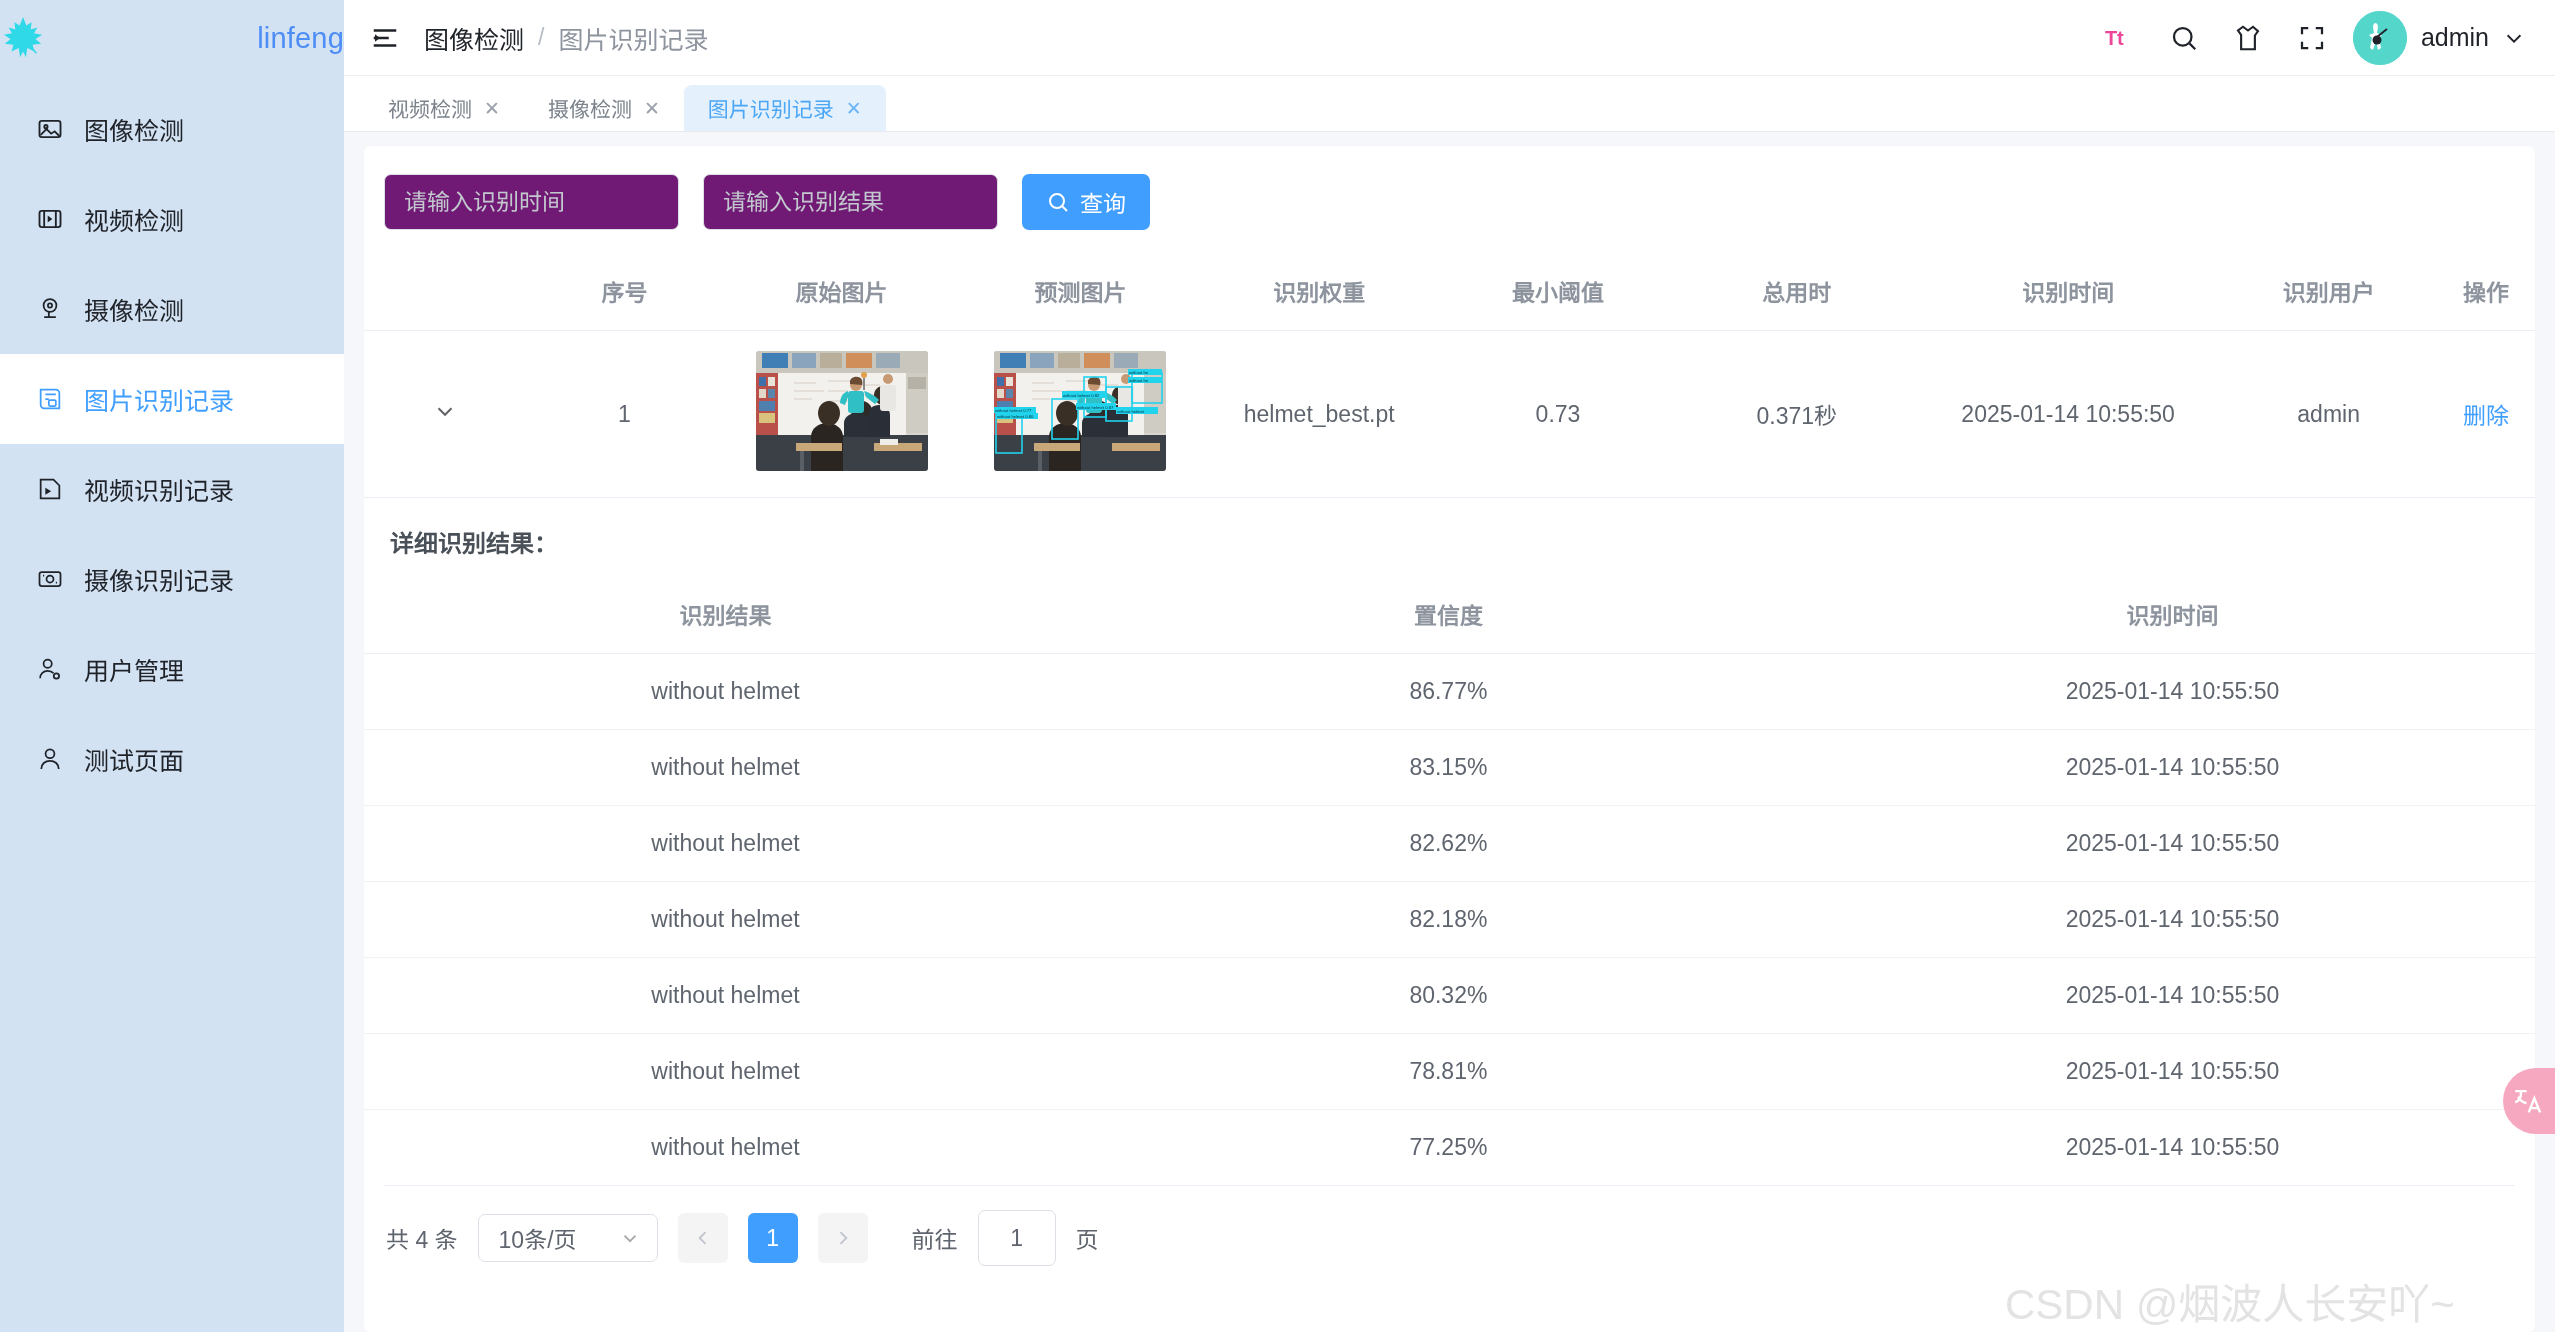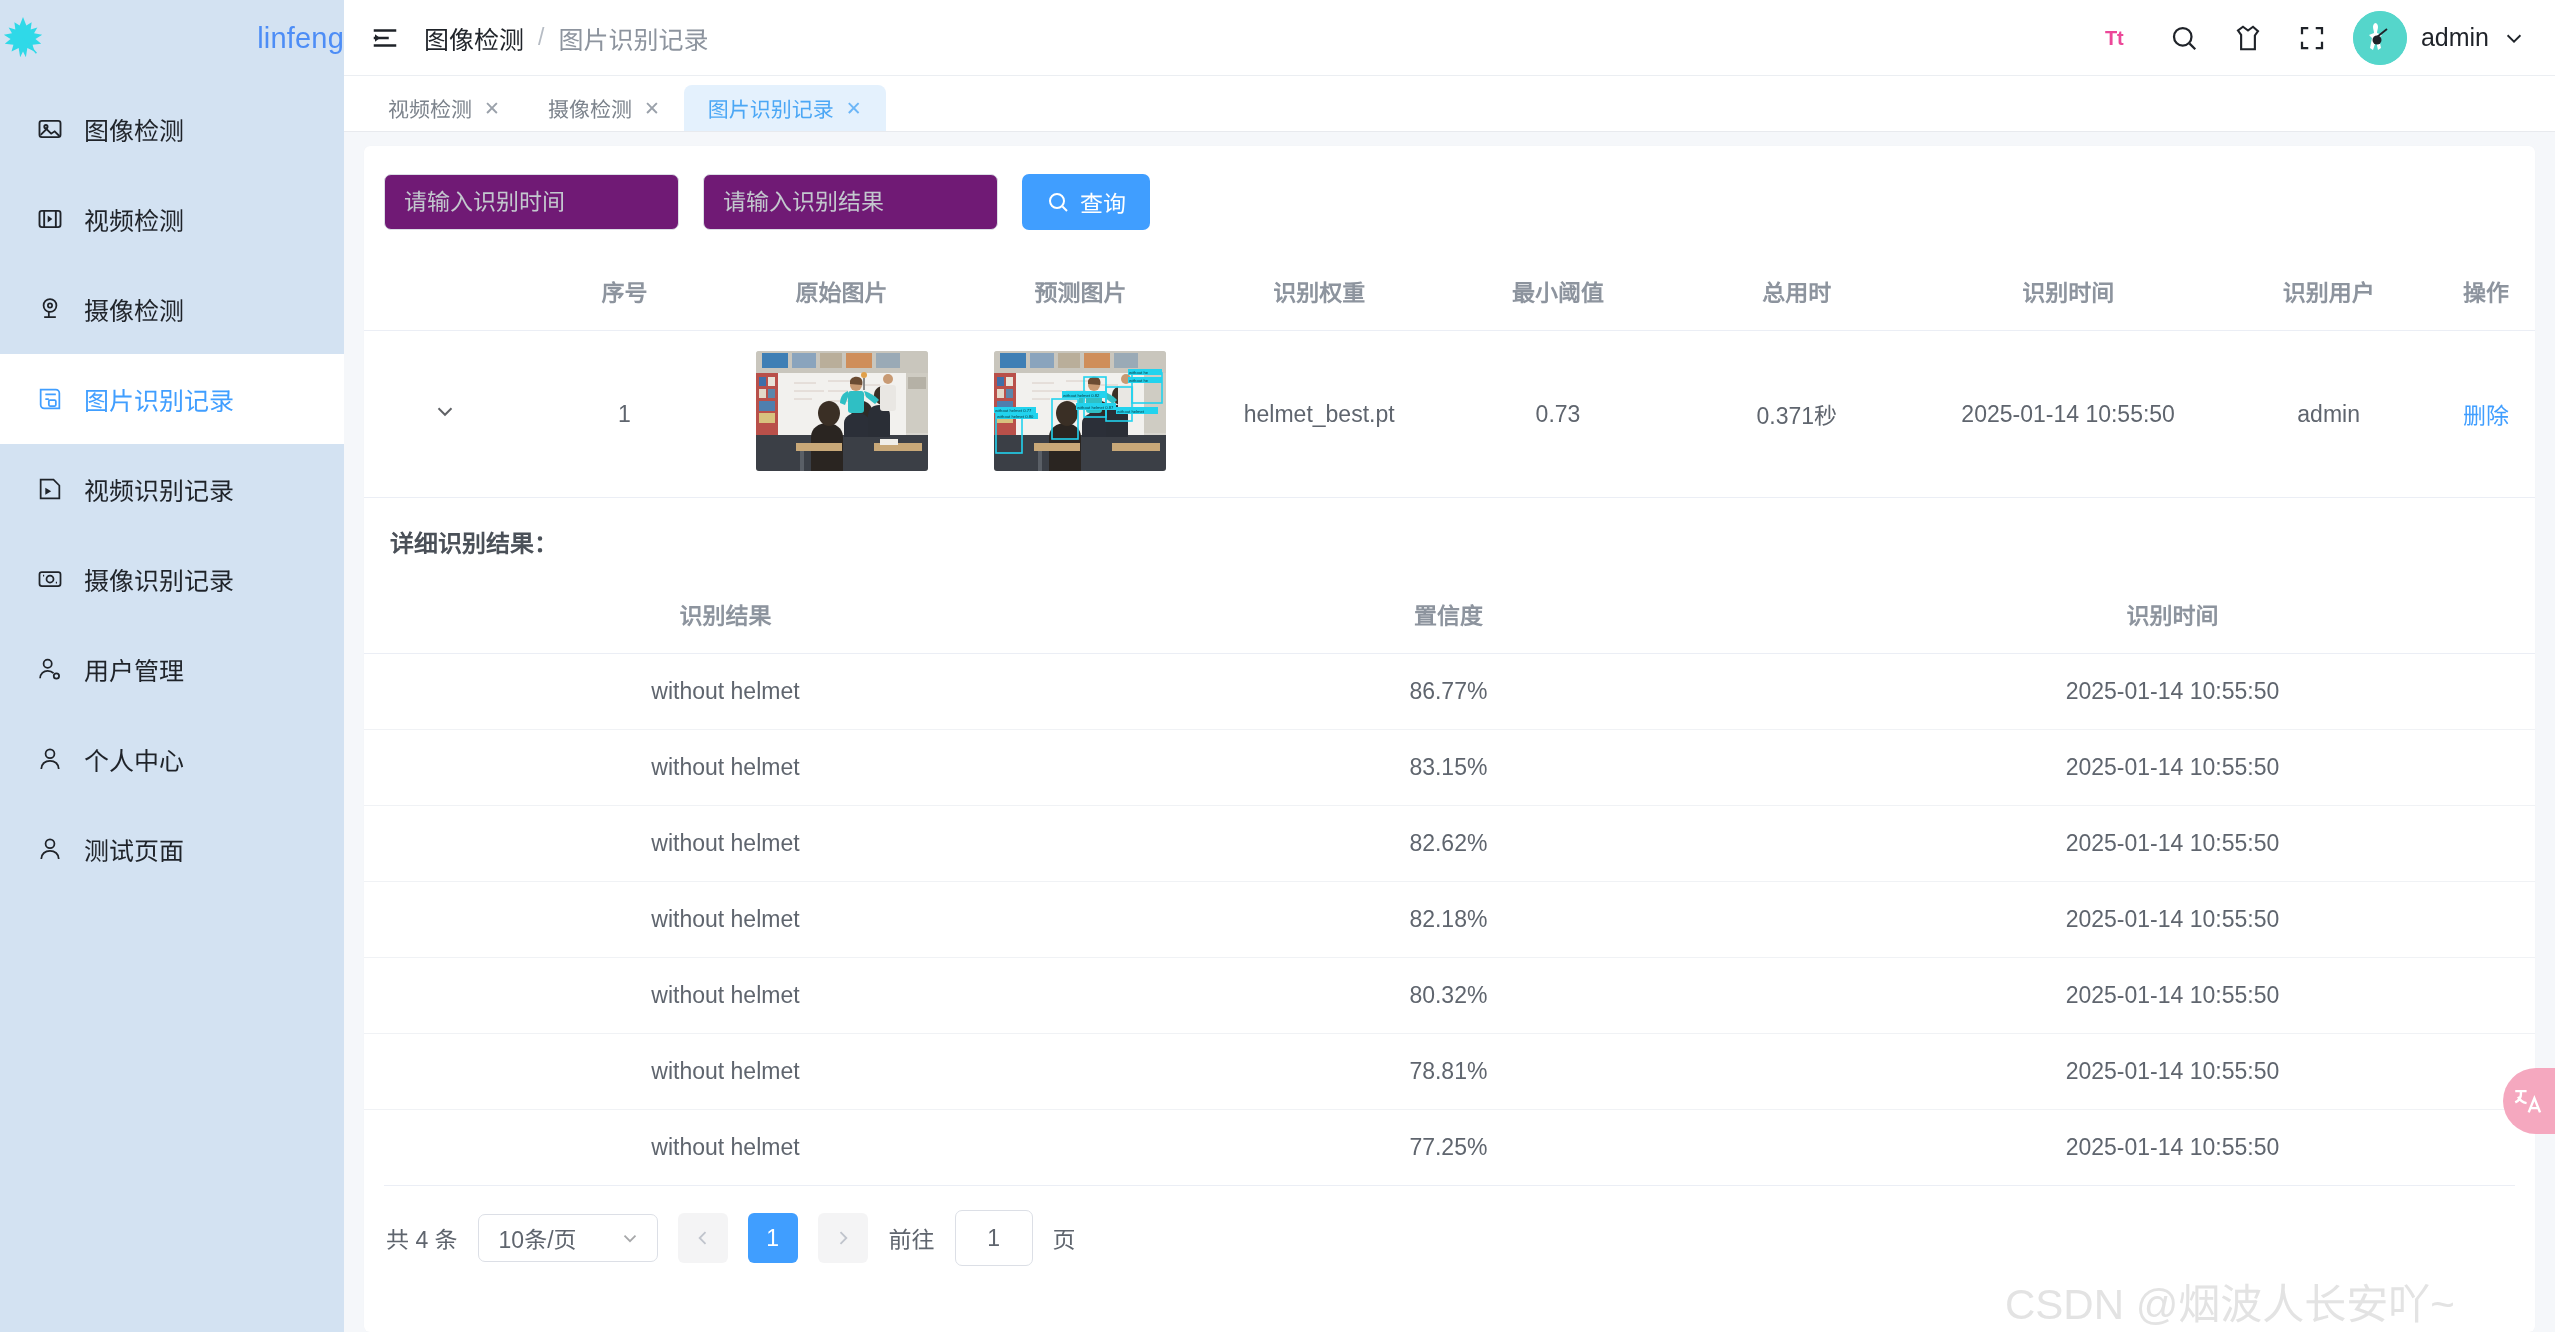--- a/index.html
+++ b/index.html
@@ -147,21 +147,21 @@
   .pg-btn {
     width: 50px; height: 50px; border-radius: 6px; background: #f4f4f5;
     display: flex; align-items: center; justify-content: center; cursor: pointer;
   }
   .pg-btn svg { width: 20px; height: 20px; display: block; }
   .pg-num {
     min-width: 50px; height: 50px; border-radius: 6px; background: #409eff; color: #fff;
     display: flex; align-items: center; justify-content: center;
     font-size: 23px; cursor: pointer; padding: 0 8px;
   }
-  .pg-jump-label { font-size: 23px; color: #5f656e; margin-left: 1px; }
+  .pg-jump-label { font-size: 23px; color: #5f656e; margin-left: 24px; }
   .pg-jump-inp {
     width: 78px; height: 56px; border: 1px solid #dcdfe6; border-radius: 7px;
     text-align: center; font-size: 23px; color: #5f656e; font-family: inherit; outline: none;
   }
   .pg-jump-unit { font-size: 23px; color: #5f656e; }
 
   
   .translate-fab {
     position: absolute; right: 0; top: 1068px; width: 52px; height: 66px;
     background: #f5a8bf; border-radius: 33px 0 0 33px;
@@ -263,29 +263,20 @@
         <span class="ico">
           <svg viewBox="0 0 24 24" fill="none" stroke="#1f2329" stroke-width="1.5">
             <circle cx="10" cy="7.5" r="3.5"></circle>
               <path d="M3.5 20c0-4 3-6.5 6.5-6.5 2 0 3.8.8 5 2.1"></path>
             <circle cx="17.5" cy="18" r="2.3"></circle>
           </svg>
         </span>
         <span>用户管理</span>
       </div>
 
-      <div class="nav-item">
-        <span class="ico">
-          <svg viewBox="0 0 24 24" fill="none" stroke="#1f2329" stroke-width="1.5">
-            <circle cx="12" cy="7.5" r="3.8"></circle>
-              <path d="M4.5 20.5c0-4.2 3.4-7 7.5-7s7.5 2.8 7.5 7"></path>
-          </svg>
-        </span>
-        <span>个人中心</span>
-      </div>
 
       <div class="nav-item">
         <span class="ico">
           <svg viewBox="0 0 24 24" fill="none" stroke="#1f2329" stroke-width="1.5">
             <circle cx="12" cy="7.5" r="3.8"></circle>
               <path d="M4.5 20.5c0-4.2 3.4-7 7.5-7s7.5 2.8 7.5 7"></path>
           </svg>
         </span>
         <span>测试页面</span>
       </div>

